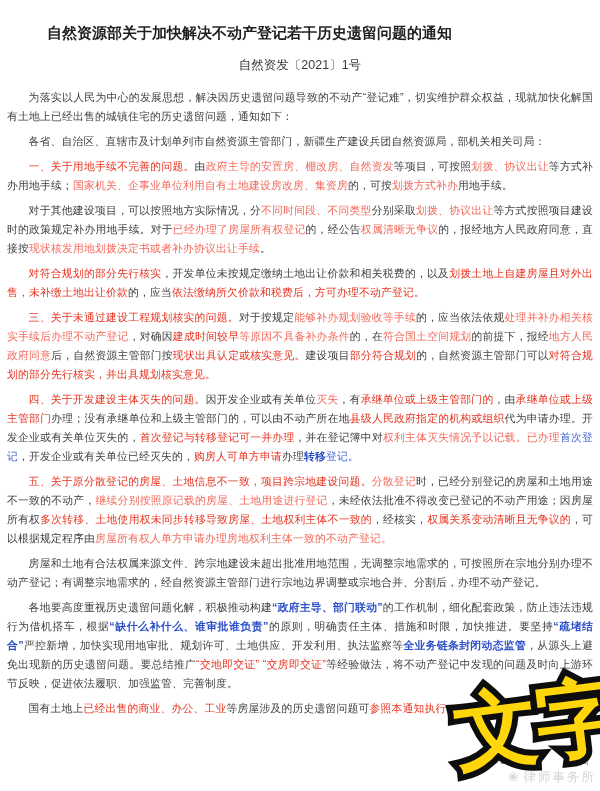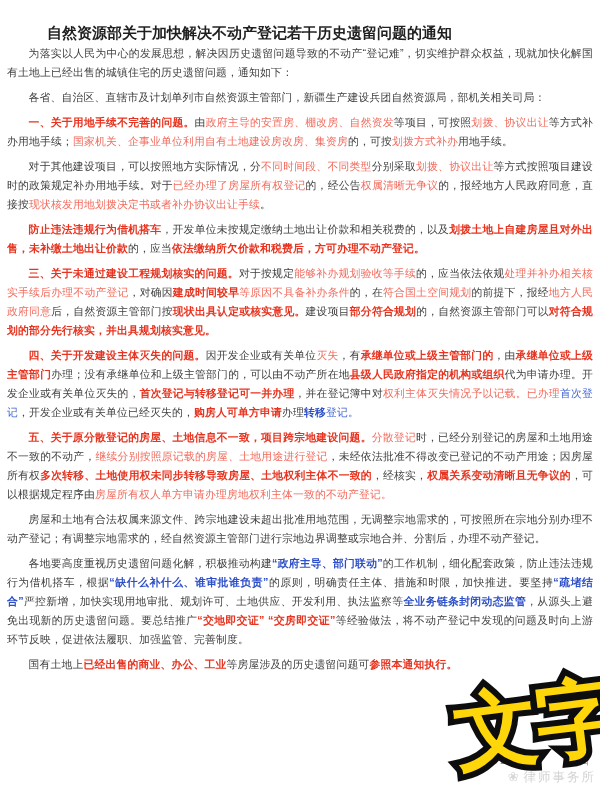--- a/index.html
+++ b/index.html
@@ -5,21 +5,21 @@
   html,body{margin:0;padding:0;background:#ffffff;}
   body{width:600px;height:791px;overflow:hidden;font-family:"Liberation Sans","DejaVu Sans",sans-serif;}
   .page{position:relative;width:600px;height:791px;background:#ffffff;overflow:hidden;}
   .doc{padding:16px 7px 0 7px;}
   .doc-title{font-size:15px;font-weight:bold;color:#1f1f1f;text-align:left;margin:6px 40px 0 40px;line-height:1.45;}
   .doc-number{font-size:12.5px;color:#3a3a3a;text-align:center;margin:13px 0 14px 0;}
   p.para{font-size:10.8px;line-height:19px;color:#404040;margin:0 0 6px 0;text-indent:2em;text-align:justify;letter-spacing:0.2px;}
   
   .s-n{color:#404040;}
   .s-r{color:#f26a5c;}
-  .s-rb{color:#e7331f;font-weight:bold;}
+  .s-rb{color:#e7331f;font-weight:normal;}
   .s-b{color:#3f63d3;}
   .s-bb{color:#2d4fc7;font-weight:bold;}
   
   .pub-date{position:absolute;top:752px;right:10px;font-size:12px;color:#9c9c9c;z-index:1;margin-left:32px;}
   .pub-date .gap{display:inline-block;width:58px;}
   .watermark{position:absolute;top:769px;right:4px;font-size:12.5px;color:#d4d4d4;letter-spacing:2px;z-index:1;}
   .watermark .wm-icon{font-size:13px;color:#d8d8d8;margin-right:3px;}
   
   .overlay-text{
     position:absolute;top:682px;right:-18px;z-index:9;
@@ -32,26 +32,27 @@
     white-space:nowrap;
   }
 </style>
 </head>
 <body>
 
 <div class="page">
 
   <div class="doc">
     <div class="doc-title">自然资源部关于加快解决不动产登记若干历史遗留问题的通知</div>
+    <div class="doc-number">自然资发〔2021〕1号</div>
     <div id="doc-body">
         <p class="para"><span class="s-n">为落实以人民为中心的发展思想，解决因历史遗留问题导致的不动产“登记难”，切实维护群众权益，现就加快化解国有土地上已经出售的城镇住宅的历史遗留问题，通知如下：</span></p>
         <p class="para"><span class="s-n">各省、自治区、直辖市及计划单列市自然资源主管部门，新疆生产建设兵团自然资源局，部机关相关司局：</span></p>
         <p class="para"><span class="s-rb">一、关于用地手续不完善的问题。</span><span class="s-n">由</span><span class="s-r">政府主导的安置房、棚改房、自然资发</span><span class="s-n">等项目，可按照</span><span class="s-r">划拨、协议出让</span><span class="s-n">等方式补办用地手续；</span><span class="s-r">国家机关、企事业单位利用自有土地建设房改房、集资房</span><span class="s-n">的，可按</span><span class="s-r">划拨方式补办</span><span class="s-n">用地手续。</span></p>
         <p class="para"><span class="s-n">对于其他建设项目，可以按照地方实际情况，分</span><span class="s-r">不同时间段、不同类型</span><span class="s-n">分别采取</span><span class="s-r">划拨、协议出让</span><span class="s-n">等方式按照项目建设时的政策规定补办用地手续。对于</span><span class="s-r">已经办理了房屋所有权登记</span><span class="s-n">的，经公告</span><span class="s-r">权属清晰无争议</span><span class="s-n">的，报经地方人民政府同意，直接按</span><span class="s-r">现状核发用地划拨决定书或者补办协议出让手续</span><span class="s-n">。</span></p>
-        <p class="para"><span class="s-rb">防止违法违规行为借机搭车</span><span class="s-n">，开发单位未按规定缴纳土地出让价款和相关税费的，以及</span><span class="s-rb">划拨土地上自建房屋且对外出售，未补缴土地出让价款</span><span class="s-n">的，应当</span><span class="s-rb">依法缴纳所欠价款和税费后，方可办理不动产登记。</span></p>
+        <p class="para"><span class="s-rb">对符合规划的部分先行核实</span><span class="s-n">，开发单位未按规定缴纳土地出让价款和相关税费的，以及</span><span class="s-rb">划拨土地上自建房屋且对外出售，未补缴土地出让价款</span><span class="s-n">的，应当</span><span class="s-rb">依法缴纳所欠价款和税费后，方可办理不动产登记。</span></p>
         <p class="para"><span class="s-rb">三、关于未通过建设工程规划核实的问题。</span><span class="s-n">对于按规定</span><span class="s-r">能够补办规划验收等手续</span><span class="s-n">的，应当依法依规</span><span class="s-r">处理并补办相关核实手续后办理不动产登记</span><span class="s-n">，对确因</span><span class="s-rb">建成时间较早</span><span class="s-r">等原因不具备补办条件</span><span class="s-n">的，在</span><span class="s-r">符合国土空间规划</span><span class="s-n">的前提下，报经</span><span class="s-r">地方人民政府同意</span><span class="s-n">后，自然资源主管部门按</span><span class="s-rb">现状出具认定或核实意见。</span><span class="s-n">建设项目</span><span class="s-rb">部分符合规划</span><span class="s-n">的，自然资源主管部门可以</span><span class="s-rb">对符合规划的部分先行核实，并出具规划核实意见。</span></p>
         <p class="para"><span class="s-rb">四、关于开发建设主体灭失的问题。</span><span class="s-n">因开发企业或有关单位</span><span class="s-r">灭失</span><span class="s-n">，有</span><span class="s-rb">承继单位或上级主管部门的</span><span class="s-n">，由</span><span class="s-rb">承继单位或上级主管部门</span><span class="s-n">办理；没有承继单位和上级主管部门的，可以由不动产所在地</span><span class="s-rb">县级人民政府指定的机构或组织</span><span class="s-n">代为申请办理。开发企业或有关单位灭失的，</span><span class="s-rb">首次登记与转移登记可一并办理</span><span class="s-n">，并在登记簿中对</span><span class="s-r">权利主体灭失情况予以记载。已办理</span><span class="s-b">首次登记</span><span class="s-n">，开发企业或有关单位已经灭失的，</span><span class="s-rb">购房人可单方申请</span><span class="s-n">办理</span><span class="s-bb">转移</span><span class="s-b">登记。</span></p>
         <p class="para"><span class="s-rb">五、关于原分散登记的房屋、土地信息不一致，项目跨宗地建设问题。</span><span class="s-r">分散登记</span><span class="s-n">时，已经分别登记的房屋和土地用途不一致的不动产，</span><span class="s-r">继续分别按照原记载的房屋、土地用途进行登记</span><span class="s-n">，未经依法批准不得改变已登记的不动产用途；因房屋所有权</span><span class="s-rb">多次转移、土地使用权未同步转移导致房屋、土地权利主体不一致的</span><span class="s-n">，经核实，</span><span class="s-rb">权属关系变动清晰且无争议的</span><span class="s-n">，可以根据规定程序由</span><span class="s-r">房屋所有权人单方申请办理房地权利主体一致的不动产登记。</span></p>
         <p class="para"><span class="s-n">房屋和土地有合法权属来源文件、跨宗地建设未超出批准用地范围，无调整宗地需求的，可按照所在宗地分别办理不动产登记；有调整宗地需求的，经自然资源主管部门进行宗地边界调整或宗地合并、分割后，办理不动产登记。</span></p>
         <p class="para"><span class="s-n">各地要高度重视历史遗留问题化解，积极推动构建</span><span class="s-bb">“政府主导、部门联动”</span><span class="s-n">的工作机制，细化配套政策，防止违法违规行为借机搭车，根据</span><span class="s-bb">“缺什么补什么、谁审批谁负责”</span><span class="s-n">的原则，明确责任主体、措施和时限，加快推进。要坚持</span><span class="s-bb">“疏堵结合”</span><span class="s-n">严控新增，加快实现用地审批、规划许可、土地供应、开发利用、执法监察等</span><span class="s-bb">全业务链条封闭动态监管</span><span class="s-n">，从源头上避免出现新的历史遗留问题。要总结推广</span><span class="s-rb">“交地即交证” “交房即交证”</span><span class="s-n">等经验做法，将不动产登记中发现的问题及时向上游环节反映，促进依法履职、加强监管、完善制度。</span></p>
         <p class="para"><span class="s-n">国有土地上</span><span class="s-rb">已经出售的商业、办公、工业</span><span class="s-n">等房屋涉及的历史遗留问题可</span><span class="s-rb">参照本通知执行。</span></p>
       </div>
   </div>
 
   <div class="pub-date">

